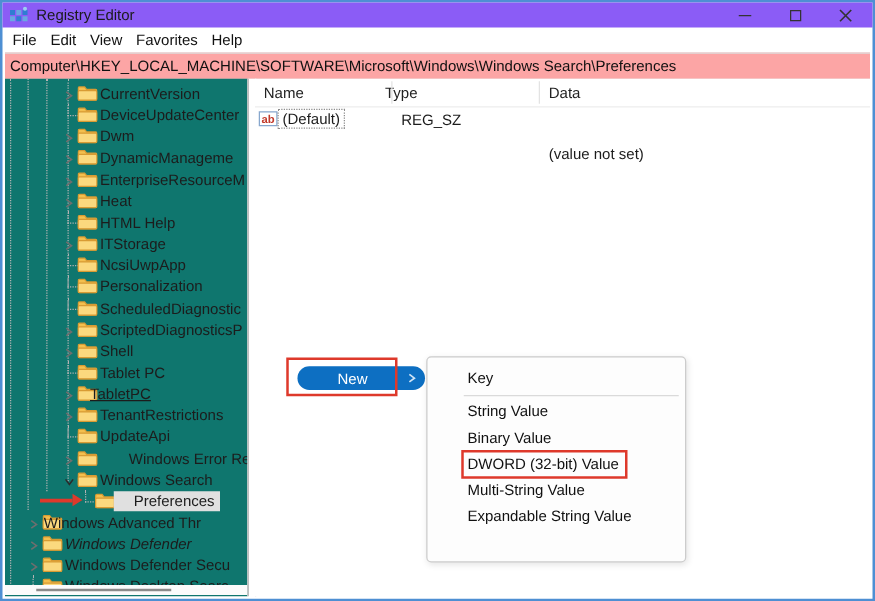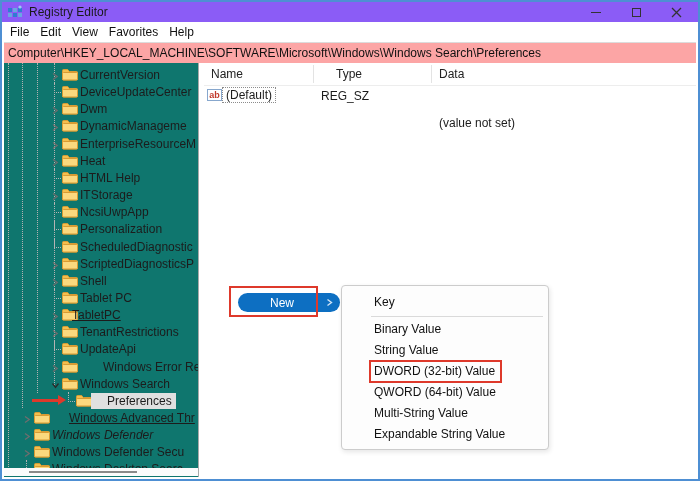--- a/index.html
+++ b/index.html
@@ -309,21 +309,21 @@
           <span class="red-arrow-head" style="left: 54px;"></span>
         </div>
         <div class="tree-row" style="top: 346px;">
           <span class="chev" style="left: 19px;"><svg width="8" height="9" viewBox="0 0 8 9">
               <path d="M2 1.5 L6.2 4.5 L2 7.5" fill="none" stroke="#6e6e6e" stroke-width="1.3"></path>
             </svg></span>
           <span class="folder" style="left: 30px;"><svg width="16" height="13" viewBox="0 0 16 13">
               <path d="M0.5 2.5 q0-1 1-1 h4.2 l1.6 2 h7.2 q1 0 1 1 v6.5 q0 1-1 1 h-13 q-1 0-1-1 z" fill="#f3bf4e" stroke="#d89b33" stroke-width="1"></path>
               <rect x="0.5" y="4.5" width="15" height="7.5" rx="1" fill="#fbd97e" stroke="#d89b33" stroke-width="1"></rect>
             </svg></span>
-          <span class="tree-label" style="left: 62px; text-decoration: underline;">Windows Advanced Thr</span>
+          <span class="tree-label" style="left: 28px;">Windows Advanced Thr</span>
         </div>
         <div class="tree-row" style="top: 363.15px; font-style: italic;">
           <span class="chev" style="left: 19px;"><svg width="8" height="9" viewBox="0 0 8 9">
               <path d="M2 1.5 L6.2 4.5 L2 7.5" fill="none" stroke="#6e6e6e" stroke-width="1.3"></path>
             </svg></span>
           <span class="folder" style="left: 30px;"><svg width="16" height="13" viewBox="0 0 16 13">
               <path d="M0.5 2.5 q0-1 1-1 h4.2 l1.6 2 h7.2 q1 0 1 1 v6.5 q0 1-1 1 h-13 q-1 0-1-1 z" fill="#f3bf4e" stroke="#d89b33" stroke-width="1"></path>
               <rect x="0.5" y="4.5" width="15" height="7.5" rx="1" fill="#fbd97e" stroke="#d89b33" stroke-width="1"></rect>
             </svg></span>
           <span class="tree-label" style="left: 45px;">Windows Defender</span>
@@ -350,21 +350,21 @@
     <div class="hscroll-track">
       <div class="hscroll-thumb"></div>
     </div>
   </div>
 
   <div class="pane-divider"></div>
 
   <div class="list-pane">
     <div class="list-header">
       <span class="col-head" style="left:7px;">Name</span>
-      <span class="col-head" style="left:132px;">Type</span>
+      <span class="col-head" style="left:104px;">Type</span>
       <span class="col-head" style="left:235px;">Data</span>
       <span class="col-sep" style="left:109px;"></span>
       <span class="col-sep" style="left:227px;"></span>
     </div>
     <div class="list-row">
       <span class="ab-icon">ab</span>
       <span class="default-name">(Default)</span>
       <span class="cell-type">REG_SZ</span>
       <span class="cell-data">(value not set)</span>
     </div>
@@ -373,24 +373,23 @@
   <div class="new-pill">
     <span class="lbl">New</span>
     <svg class="pill-arrow" width="7" height="9" viewBox="0 0 7 9">
         <path d="M1.5 1.5 L5.5 4.5 L1.5 7.5" fill="none" stroke="#cfe3f5" stroke-width="1.4"></path>
       </svg>
   </div>
 
   <div class="submenu" id="submenu">
       <div class="submenu-item first">Key</div>
       <div class="submenu-sep"></div>
+      <div class="submenu-item">String Value</div>
       <div class="submenu-item">Binary Value</div>
-      <div class="submenu-item">String Value</div>
       <div class="submenu-item">DWORD (32-bit) Value</div>
-      <div class="submenu-item">QWORD (64-bit) Value</div>
       <div class="submenu-item">Multi-String Value</div>
       <div class="submenu-item">Expandable String Value</div>
     </div>
 
   <div class="anno-box anno-new"></div>
   <div class="anno-box anno-dword"></div>
 
 </div>
 
 </body></html>

